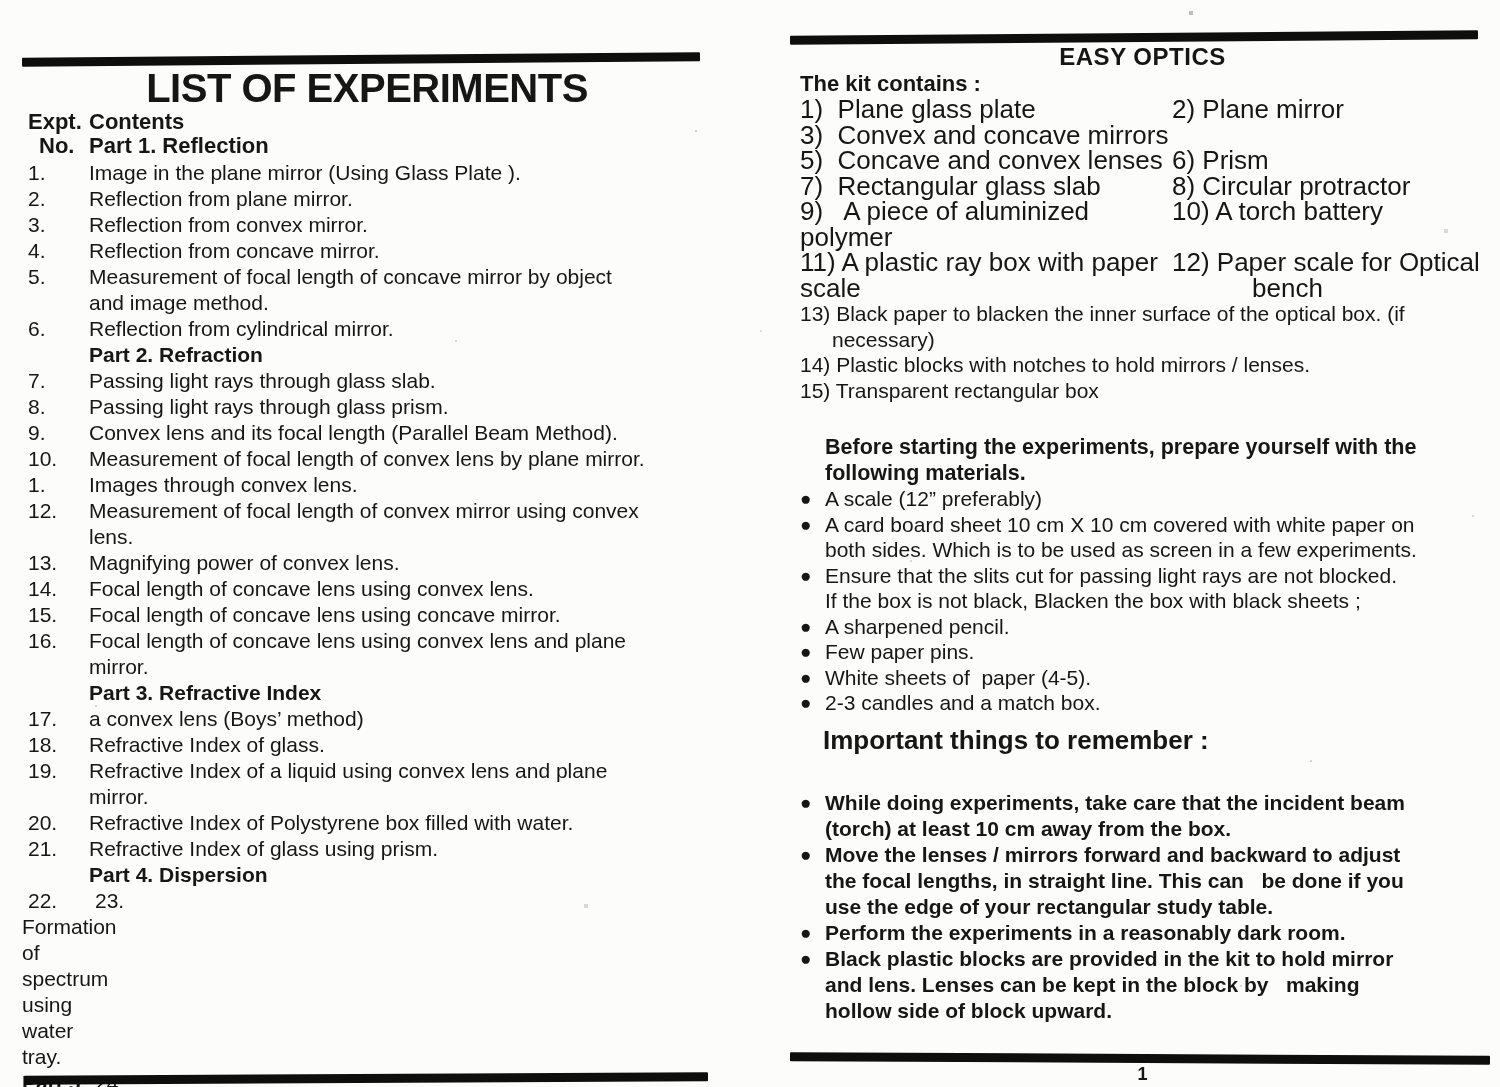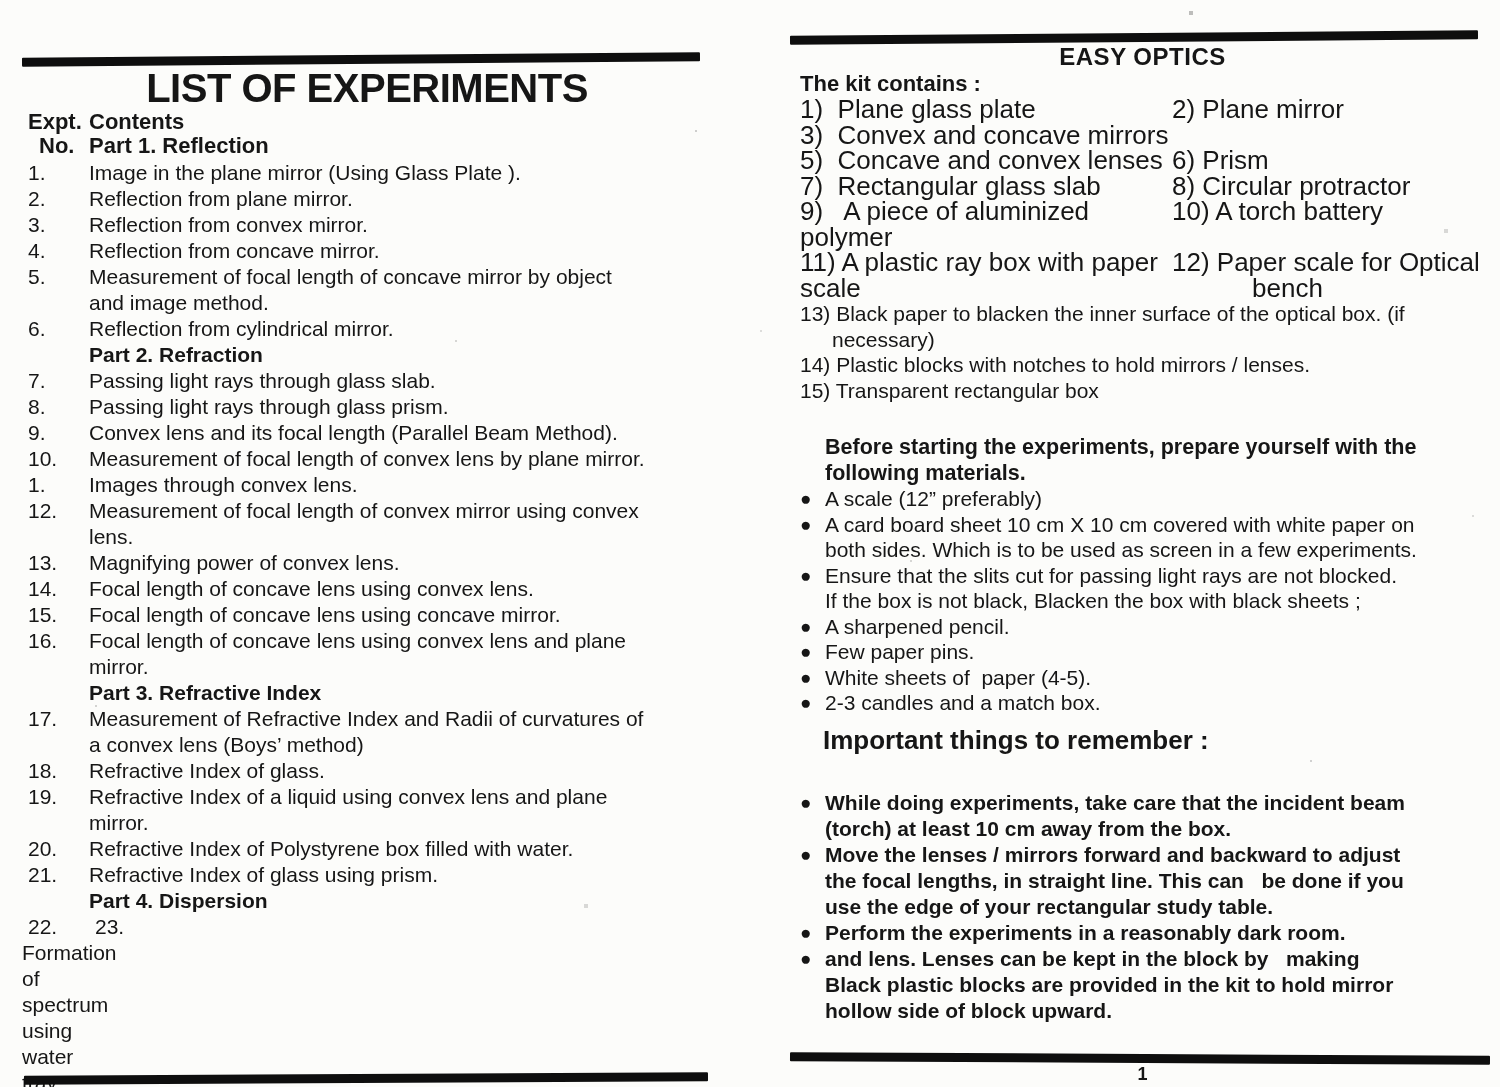--- a/index.html
+++ b/index.html
@@ -153,21 +153,20 @@
         </div>
         <div class="num">16.</div>
         <div class="txt">
           <div class="line">Focal length of concave lens using convex lens and plane</div>
           <div class="line">mirror.</div>
         </div>
         <div class="num"></div>
         <div class="txt part">Part 3. Refractive Index</div>
         <div class="num">17.</div>
         <div class="txt">
-          <div class="line">Measurement of Refractive Index and Radii of curvatures of</div>
           <div class="line">a convex lens (Boys’ method)</div>
         </div>
         <div class="num">18.</div>
         <div class="txt">
           <div class="line">Refractive Index of glass.</div>
         </div>
         <div class="num">19.</div>
         <div class="txt">
           <div class="line">Refractive Index of a liquid using convex lens and plane</div>
           <div class="line">mirror.</div>
@@ -326,22 +325,22 @@
         </div>
         <div class="bullet-row">
           <div class="bullet-dot">●</div>
           <div class="bullet-text">
             <div class="line">Perform the experiments in a reasonably dark room.</div>
           </div>
         </div>
         <div class="bullet-row">
           <div class="bullet-dot">●</div>
           <div class="bullet-text">
+            <div class="line">Black plastic blocks are provided in the kit to hold mirror</div>
             <div class="line">and lens. Lenses can be kept in the block by   making</div>
-            <div class="line">Black plastic blocks are provided in the kit to hold mirror</div>
             <div class="line">hollow side of block upward.</div>
           </div>
         </div>
       </div>
 
     <div class="rule rule-bottom rule-bottom-right"></div>
     <div class="page-num">1</div>
   </div>
 </div>
 

